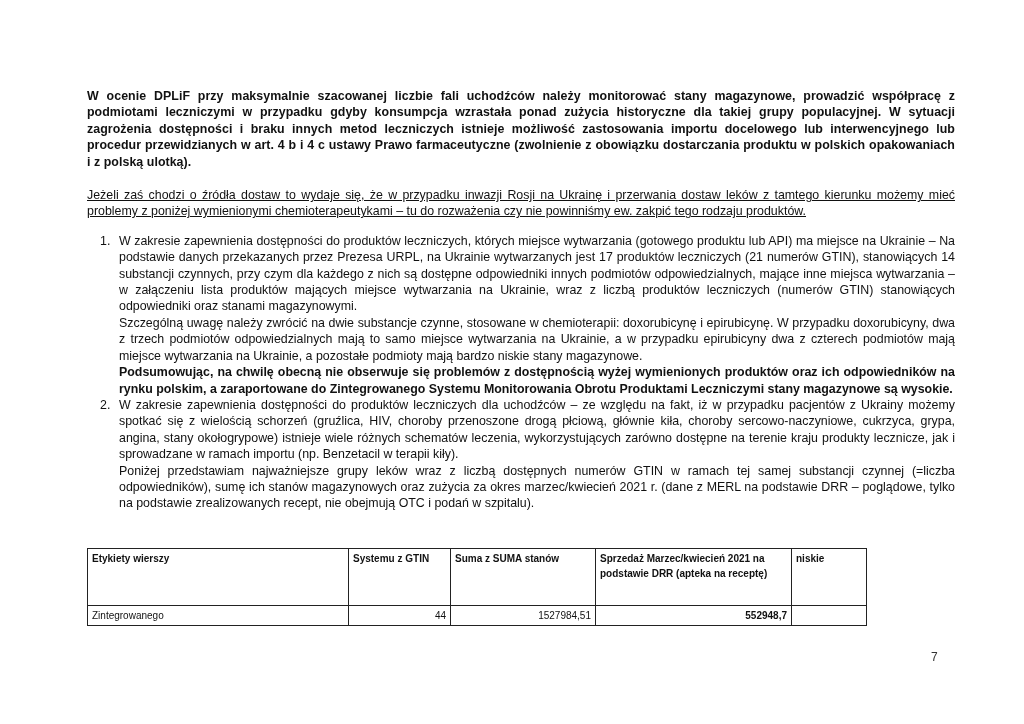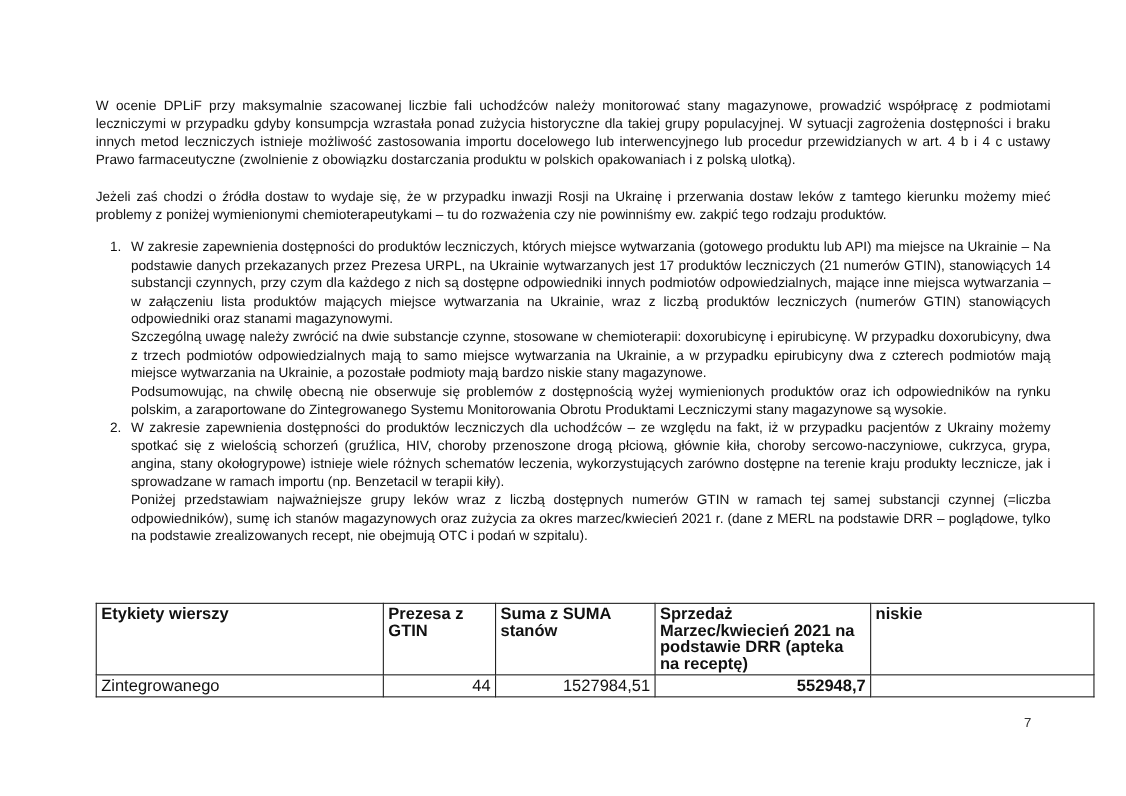--- a/index.html
+++ b/index.html
@@ -2,31 +2,31 @@
 <html><head>
 <meta charset="utf-8">
 <style>
   html, body { margin: 0; padding: 0; background: #ffffff; }
   body {
     width: 1024px; height: 724px; position: relative; overflow: hidden;
     font-family: "Liberation Sans", sans-serif; color: #111111;
   }
   .page { position: absolute; left: 87px; top: 88px; width: 868px; }
   p { margin: 0; font-size: 12.4px; line-height: 16.4px; text-align: justify; }
-  .bold { font-weight: normal; }
+  .bold { font-weight: bold; }
   .para1 { letter-spacing: 0.05px; }
-  .para2 { margin-top: 17px; }
+  .para2 { margin-top: 17px; text-decoration: underline; }
   ol.items { margin: 13px 0 0 0; padding: 0; list-style: none; }
   ol.items li { position: relative; padding-left: 32px; }
   ol.items li .num { position: absolute; left: 13px; top: 0; font-size: 12.4px; line-height: 16.4px; }
   .section-heading { margin-top: 16px; font-size: 12.4px; line-height: 16.4px; font-weight: bold; }
   .section-heading span.plain { font-weight: normal; }
   table.data {
-    position: absolute; left: 87px; top: 548px; width: 908px;
-    border-collapse: collapse; font-size: 15px; line-height: 15px;
+    position: absolute; left: 87px; top: 548px; width: 780px;
+    border-collapse: collapse; font-size: 10px; line-height: 15px;
   }
   table.data th, table.data td {
     border: 1.5px solid #222222; padding: 2px 4px; vertical-align: top;
   }
   table.data th { font-weight: bold; text-align: left; height: 52px; }
   table.data td.num { text-align: right; }
   table.data td.strong { font-weight: bold; }
   .col1 { width: 252px; } .col2 { width: 93px; } .col3 { width: 136px; margin-left: 13px; }
   .col4 { width: 187px; } .col5 { width: auto; }
   .page-number { position: absolute; left: 931px; top: 650px; font-size: 12px; color: #333333; }
@@ -51,21 +51,21 @@
       <p>Poniżej przedstawiam najważniejsze grupy leków wraz z liczbą dostępnych numerów GTIN w ramach tej samej substancji czynnej (=liczba odpowiedników), sumę ich stanów magazynowych oraz zużycia za okres marzec/kwiecień 2021 r. (dane z MERL na podstawie DRR – poglądowe, tylko na podstawie zrealizowanych recept, nie obejmują OTC i podań w szpitalu).</p>
     </li>
   </ol>
 
 </div>
 
 <table class="data">
   <thead>
     <tr>
       <th class="col1">Etykiety wierszy</th>
-      <th class="col2">Prezesa z GTIN</th>
+      <th class="col2">Systemu z GTIN</th>
       <th class="col3">Suma z SUMA stanów</th>
       <th class="col4">Sprzedaż Marzec/kwiecień 2021 na podstawie DRR (apteka na receptę)</th>
       <th class="col5">niskie</th>
     </tr>
   </thead>
   <tbody>
     <tr>
       <td>Zintegrowanego</td>
       <td class="num">44</td>
       <td class="num">1527984,51</td>

